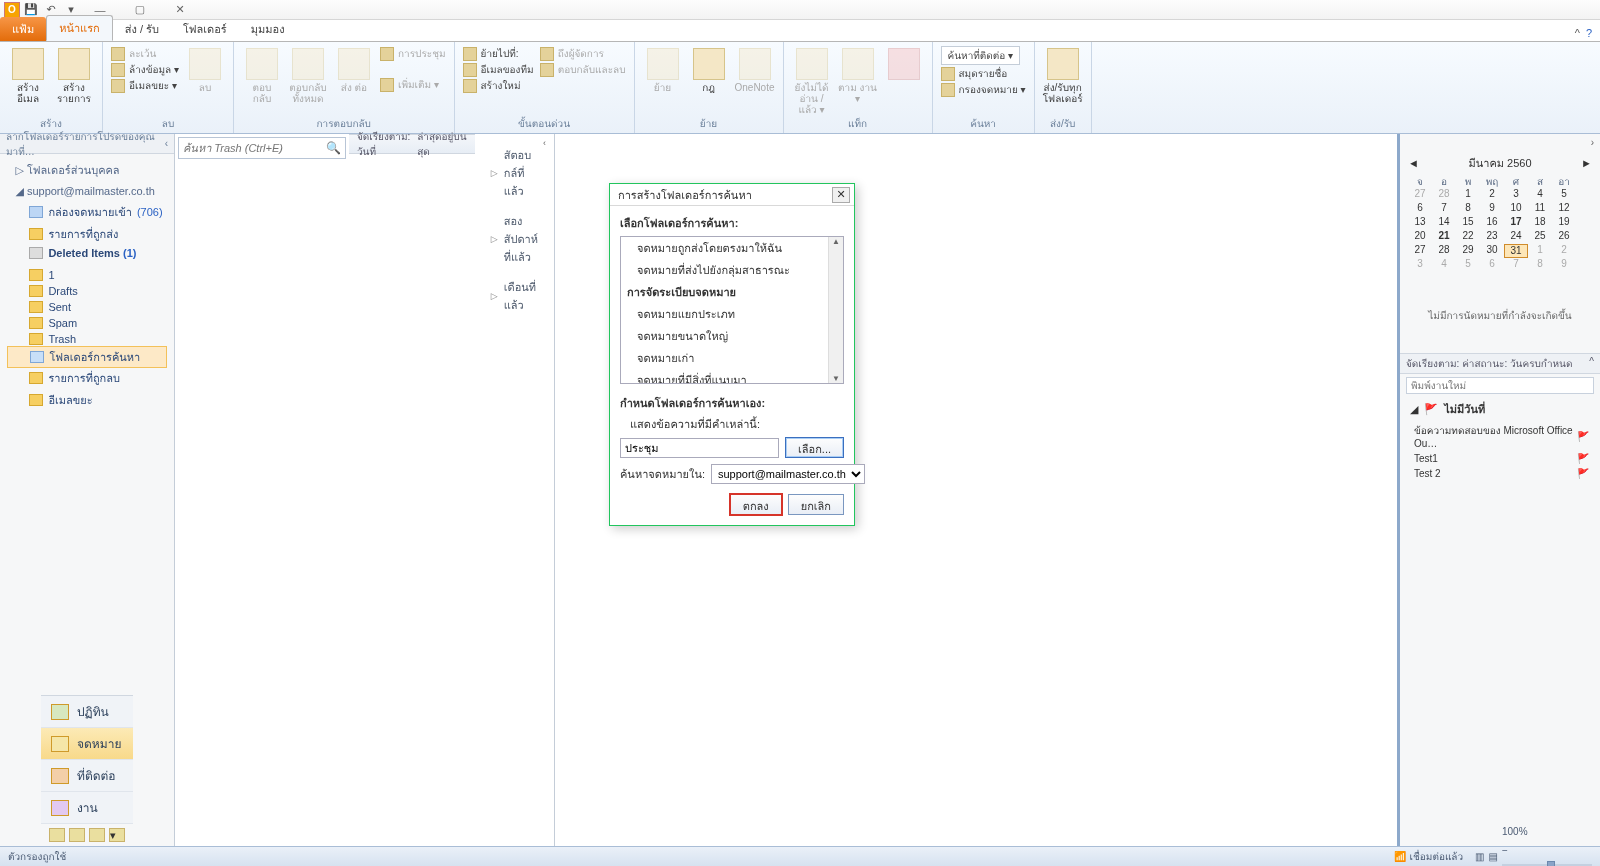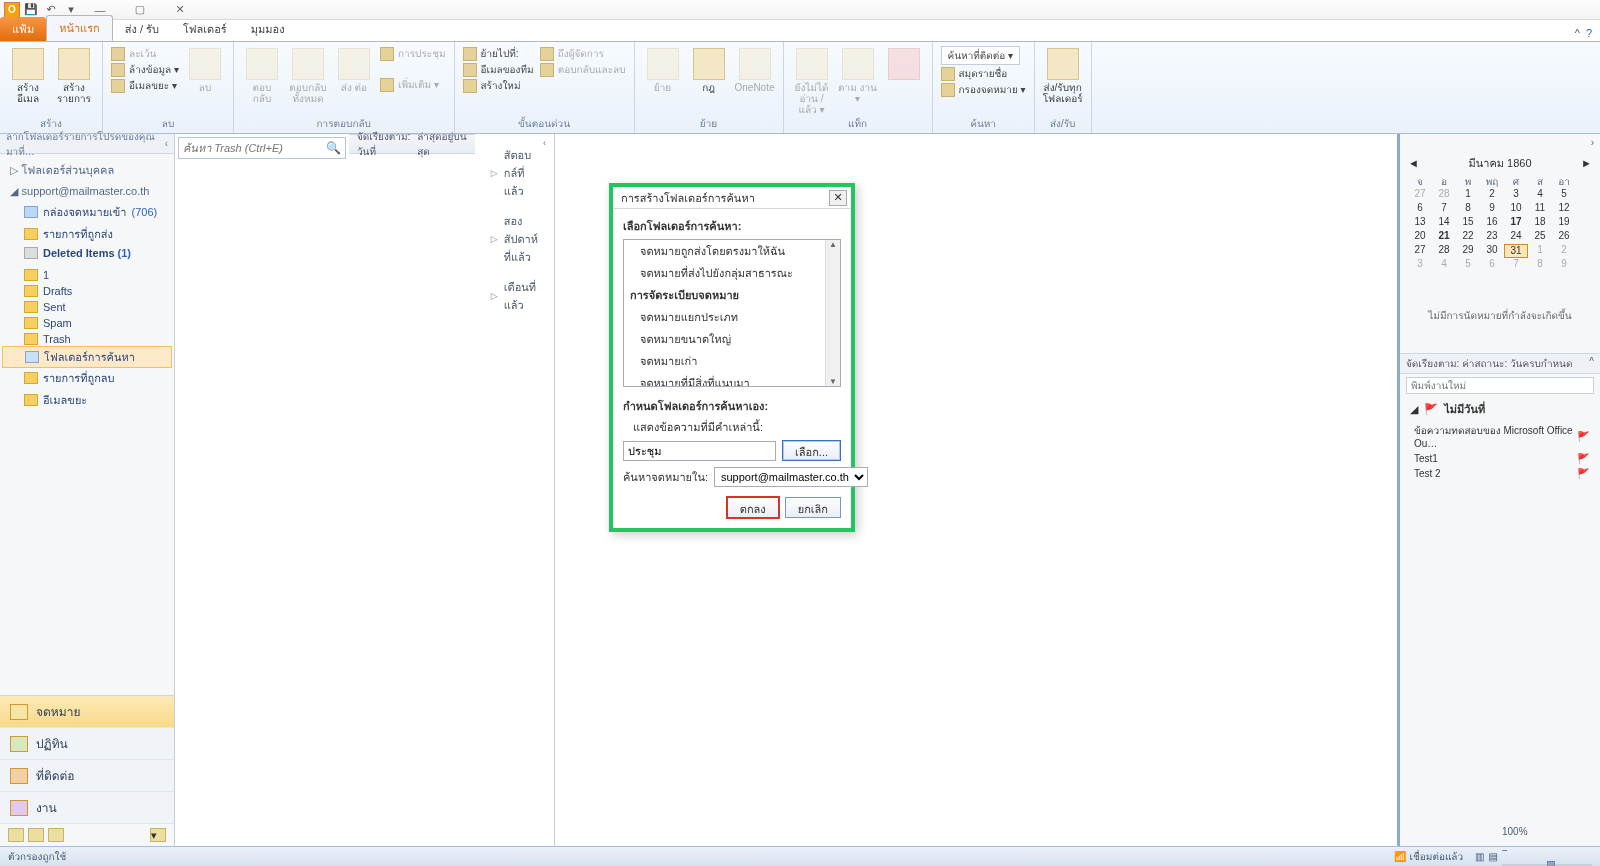--- a/index.html
+++ b/index.html
@@ -31,21 +31,21 @@
 .rbtn-lg .rlabel { font-size:10px; text-align:center; line-height:1.1; color:#3b3b3b; }
 .rbtn-lg.disabled .rlabel { color:#aaa; }
 .rbtn-lg.disabled .ricon { opacity:.4; }
 .rstack { display:flex; flex-direction:column; gap:1px; padding-top:2px; }
 .rstack-item { display:flex; align-items:center; gap:4px; font-size:10px; color:#444; white-space:nowrap; }
 .rstack-item.disabled { color:#aaa; }
 .mini-icon { width:14px; height:14px; background:#e4d29a; border:1px solid #c9b26a; flex-shrink:0; }
 
 
 .main { display:flex; height: calc(866px - 20px - 22px - 92px - 20px); }
-.navpane { width:175px; background:#f6f7f8; border-right:1px solid #c4cdd8; display:flex; flex-direction:column; }
+.navpane { width:175px; background:#f6f7f8; border-right:1px solid #c4cdd8; display:flex; flex-direction:column;align-items:center; }
 .nav-crumb { height:20px; background:#eef1f5; border-bottom:1px solid #d0d7e0; font-size:10px; color:#6a7f99; padding:3px 6px; display:flex; align-items:center; justify-content:space-between; }
 .nav-tree { flex:1; overflow:auto; padding:4px 0; }
 .tree-section { font-size:11px; color:#4a6; padding:3px 10px; color:#556b87; }
 .tree-section.root { color:#55698a; }
 .tree-item { padding:2px 6px 2px 24px; display:flex; align-items:center; gap:5px; color:#2b4878; cursor:pointer; }
 .tree-item .ticon { width:14px; height:12px; background:#f6cf62; border:1px solid #d6a830; }
 .tree-item.inbox .ticon { background:#bcd6f5; border-color:#7fa6d6; }
 .tree-item.selected { background:#fde9c7; border:1px solid #f3c15a; margin:-1px 2px; padding:1px 4px 1px 22px; }
 .tree-item .count { color:#2b62c4; }
 .nav-switch { border-top:1px solid #d0d7e0; }
@@ -89,21 +89,21 @@
 .task-row .flag { color:#c0392b; font-size:10px;}
 
 
 .statusbar { position:absolute; left:0; right:0; bottom:0; height:20px; background:linear-gradient(#eaf0f8,#d6e2f0); border-top:1px solid #a9bdd6; display:flex; align-items:center; padding:0 8px; font-size:10px; color:#4a5a72; }
 .statusbar .spacer { flex:1; }
 .zoom { display:flex; gap:8px;flex-direction:column; }
 .zoom-track { width:90px; height:4px; background:#c4d0e0; position:relative; }
 .zoom-thumb { position:absolute; left:45px; top:-3px; width:8px; height:10px; background:#8aa4c8; border:1px solid #6b88ae;}
 
 
-.dialog { position:absolute; left:609px; top:183px; width:246px; background:#fff; border:4px solid #22c55e; box-shadow: 3px 3px 10px rgba(0,0,0,.2); font-size:11px; }
+.dialog { position:absolute; left:609px; top:183px; width:246px; background:#fff; border:1px solid #22c55e; box-shadow: 3px 3px 10px rgba(0,0,0,.2); font-size:11px; }
 .dialog-title { height:22px; background:#fff; display:flex; align-items:center; justify-content:space-between; padding:0 4px 0 8px; border-bottom:1px solid #d9d9d9;}
 .dialog-title .dtxt { font-size:11px; color:#333; }
 .dialog-close { width:18px; height:16px; border:1px solid #aaa; display:flex; align-items:center; justify-content:center; font-size:11px; color:#333; background:#f0f0f0;}
 .dialog-body { padding:8px 10px 10px; }
 .dlabel { font-weight:bold; font-size:11px; color:#333; margin-bottom:4px; }
 .dlist { border:1px solid #aab; height:148px; overflow:hidden; position:relative; background:#fff; margin-bottom:10px;}
 .dlist-inner { position:absolute; left:0; right:15px; top:0; }
 .dlist-scroll { position:absolute; right:0; top:0; bottom:0; width:15px; background:#f0f0f0; border-left:1px solid #ddd;}
 .dlist-scroll::before { content:"▲"; position:absolute; top:0; left:0; right:0; text-align:center; font-size:8px; color:#666;}
 .dlist-scroll::after { content:"▼"; position:absolute; bottom:0; left:0; right:0; text-align:center; font-size:8px; color:#666;}
@@ -369,27 +369,27 @@
       <div class="tree-item">
           <div class="ticon"></div>
           <span>รายการที่ถูกลบ</span>
         </div>
       <div class="tree-item">
           <div class="ticon"></div>
           <span>อีเมลขยะ</span>
         </div>
     </div>
     <div class="nav-switch">
+      <div class="switch-item">
+          <div class="switch-icon" style="background:#d7e8c0"></div>
+          <span>ปฏิทิน</span>
+        </div>
       <div class="switch-item active">
           <div class="switch-icon" style="background:#f5e6a8"></div>
           <span>จดหมาย</span>
-        </div>
-      <div class="switch-item">
-          <div class="switch-icon" style="background:#d7e8c0"></div>
-          <span>ปฏิทิน</span>
         </div>
       <div class="switch-item">
           <div class="switch-icon" style="background:#f3cfa8"></div>
           <span>ที่ติดต่อ</span>
         </div>
       <div class="switch-item">
           <div class="switch-icon" style="background:#e2c9f0"></div>
           <span>งาน</span>
         </div>
       <div class="switch-mini">
@@ -418,21 +418,21 @@
   </div>
 
   <div class="readpane">
     <span class="collapse-arrow" style="left:-12px;right:auto">‹</span>
   </div>
 
   <div class="rightpane">
     <div style="text-align:right;padding:2px 6px"><span style="font-size:10px;color:#666">›</span></div>
     <div class="cal-nav">
       <span class="arrow">◄</span>
-      <span>มีนาคม 1860</span>
+      <span>มีนาคม 2560</span>
       <span class="arrow">►</span>
     </div>
     <div class="cal-grid">
       <div class="cal-row" id="cal-dow">
           <div class="cal-cell dow">จ</div>
           <div class="cal-cell dow">อ</div>
           <div class="cal-cell dow">พ</div>
           <div class="cal-cell dow">พฤ</div>
           <div class="cal-cell dow">ศ</div>
           <div class="cal-cell dow">ส</div>

